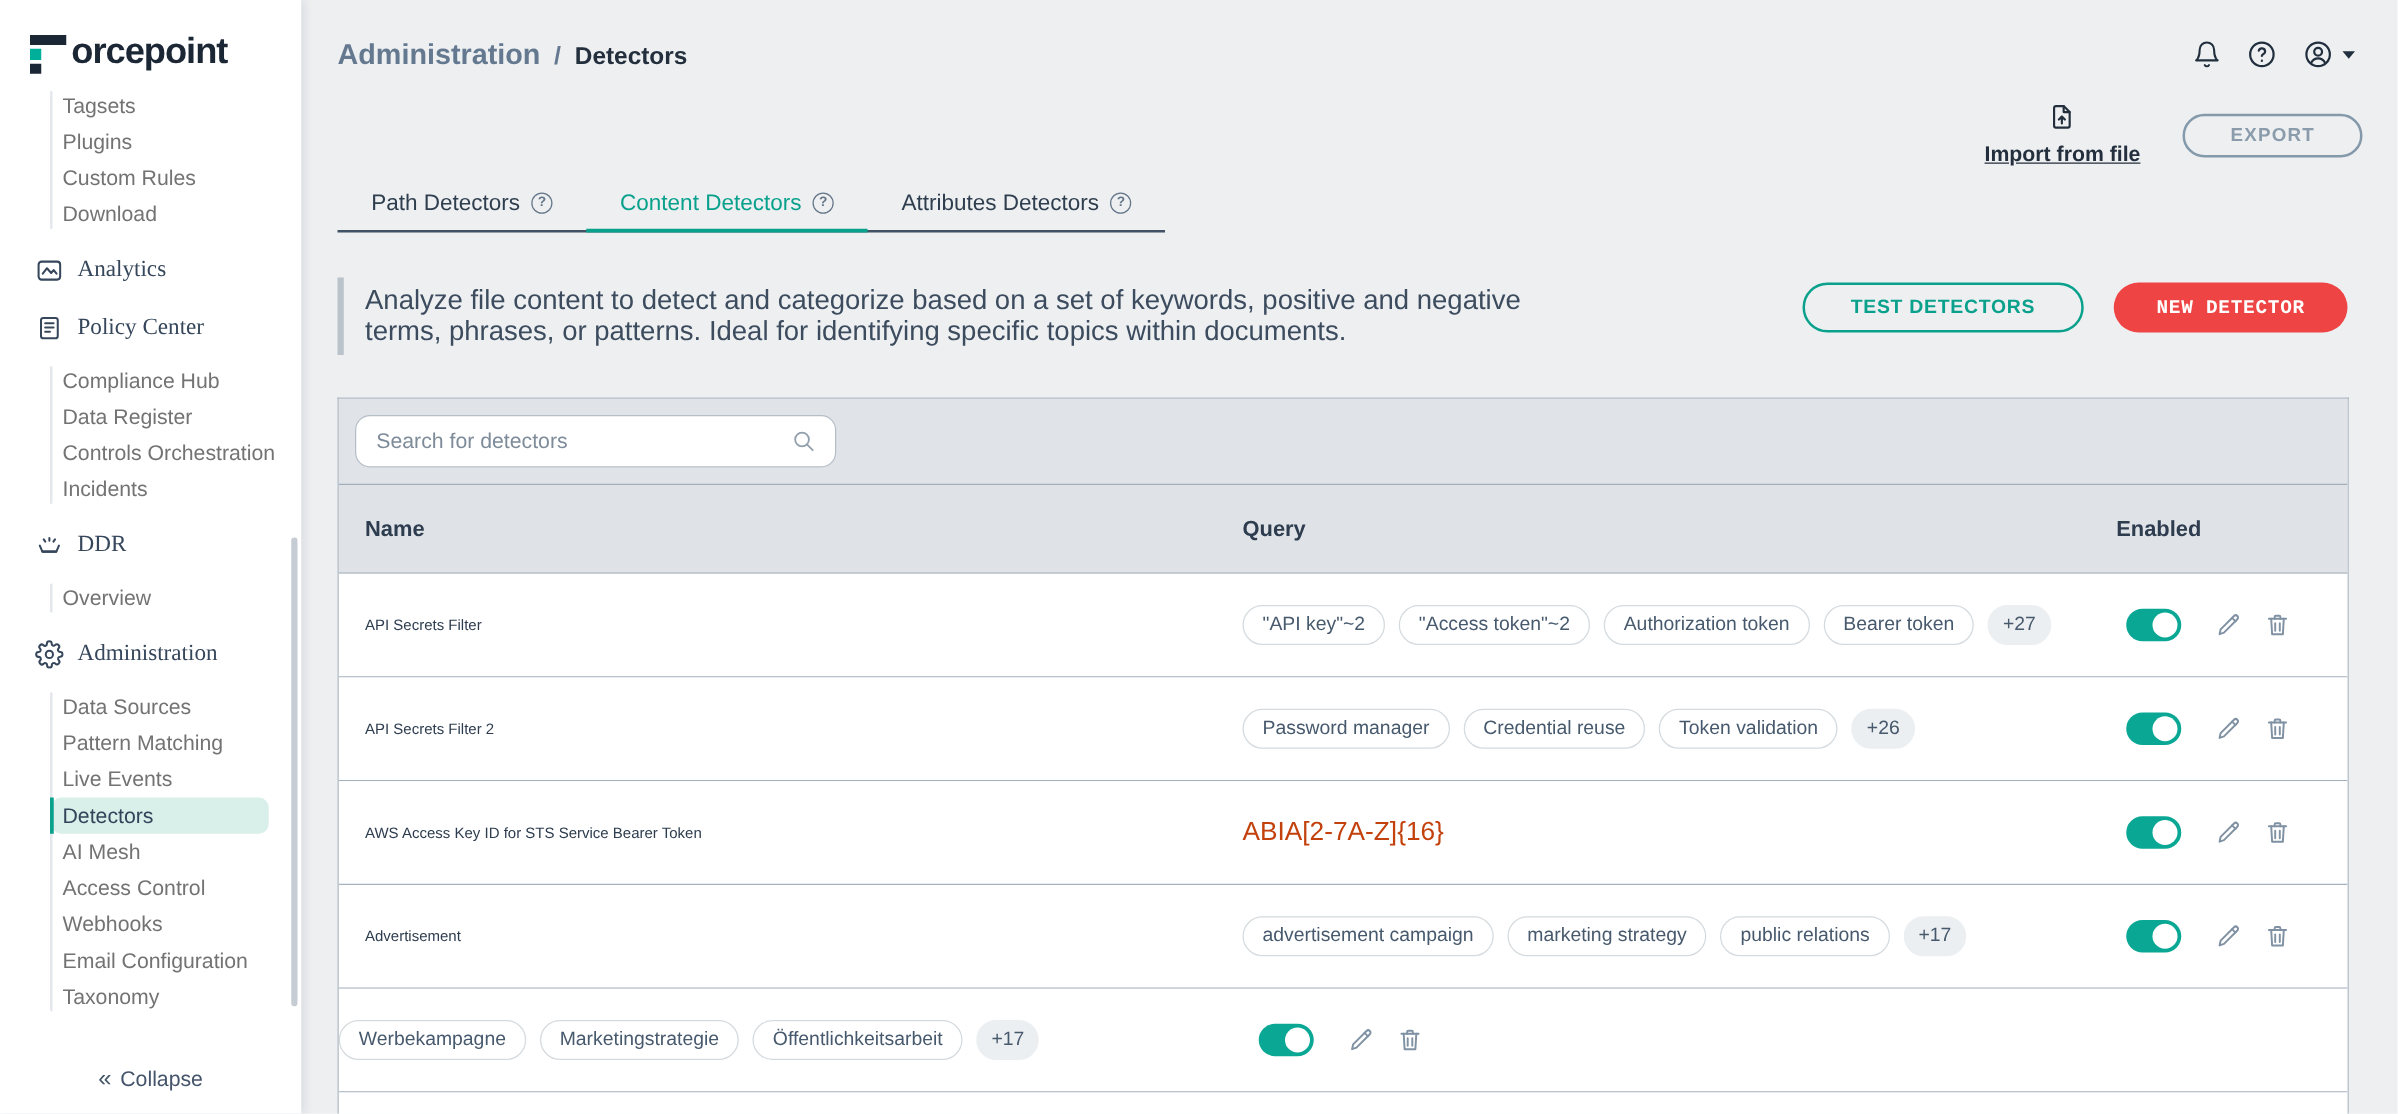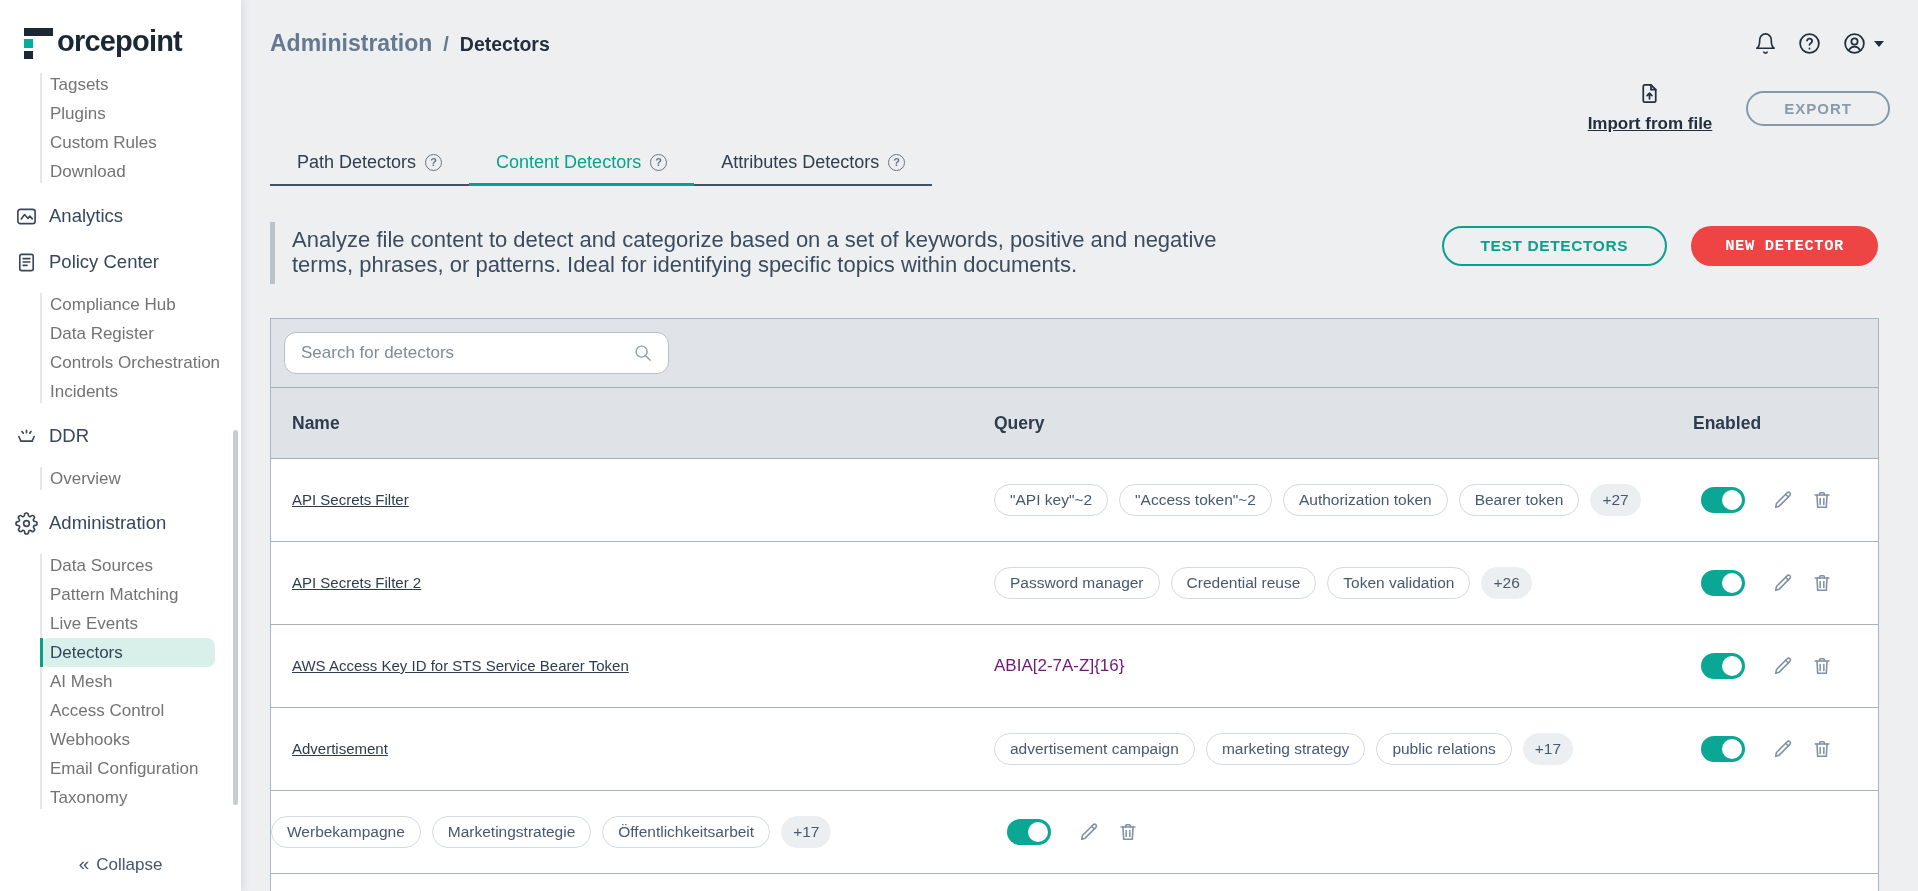--- a/index.html
+++ b/index.html
@@ -32,21 +32,21 @@
   .nav-sub {
     font-size:17px; color:#737373; line-height:29px; height:29px;
     margin-left:41px; margin-right:26px; padding-left:9px;
     border-radius:8px; cursor:pointer; white-space:nowrap; position:relative;
   }
   .nav-group .nav-sub:first-child { margin-top:-2px; }
   .nav-sub.selected { background:#d9efe9; color:#31445a; }
   .nav-sub.selected::before { content:""; position:absolute; left:-1px; top:0; bottom:0; width:3px; background:#0aa18c; }
   .nav-section {
     display:flex; align-items:center; gap:11px; padding-left:15px;
-    margin:14px 0; height:32px; font-size:18.5px; color:#36475c; font-weight:500; cursor:pointer;
+    margin:14px 13px; height:32px; font-size:18.5px; color:#36475c; font-weight:500; cursor:pointer;font-family:Liberation Serif, serif;
   }
   .nav-section svg { stroke:#36475c; }
   .sb-thumb { position:absolute; right:3px; top:430px; width:5px; height:375px; background:#c6ccd3; border-radius:3px; cursor:grab; }
   .collapse { position:absolute; bottom:16px; left:0; width:100%; text-align:center; font-size:17px; color:#44546a; cursor:pointer; }
   .collapse .chev { font-size:19px; margin-right:7px; }
 
   
   .breadcrumb { position:absolute; left:270px; top:30px; display:flex; align-items:baseline; gap:11px; }
   .bc-parent { font-size:23px; font-weight:600; color:#64798f; cursor:pointer; }
   .bc-sep { font-size:20px; font-weight:600; color:#64798f; }
@@ -117,28 +117,28 @@
     font-weight:700; font-size:17.5px; color:#2d3c4e;
   }
   .th-name { padding-left:21px; }
   .th-enabled { padding-left:5px; }
 
   .trow {
     display:grid; grid-template-columns:723px 694px 1fr; align-items:center;
     height:83px; border-bottom:1px solid #a6b2be; background:#fff;
   }
   .cell-name { padding-left:21px; }
-  .name-link { font-size:15px; color:#2d3c4e; text-decoration:underline; cursor:pointer; }
+  .name-link { font-size:12px; color:#2d3c4e; cursor:pointer; }
   .cell-query { display:flex; gap:11px; align-items:center; }
   .chip {
     border:1px solid #d4dade; border-radius:16px; padding:6px 15px;
     font-size:15.5px; color:#47596d; white-space:nowrap; background:#fff;
   }
   .chip.more { background:#eceff1; border-color:#eceff1; padding:6px 11px; }
-  .query-text { font-size:17px; color:#701a75; }
+  .query-text { font-size:21px; color:#c2410c; }
   .cell-actions { display:flex; align-items:center; padding-left:13px; }
   .toggle { width:44px; height:26px; border-radius:13px; background:#0aa894; position:relative; margin-right:27px; cursor:pointer; flex:none; }
   .toggle::after { content:""; position:absolute; right:3px; top:3px; width:20px; height:20px; background:#fff; border-radius:50%; }
   .icon-btn { cursor:pointer; }
   .icon-btn svg { stroke:#7f91a3; }
   .icon-pencil { margin-right:17px; }
   .trow.partial { border-bottom:none; }
 </style>
 </head>
 <body>

